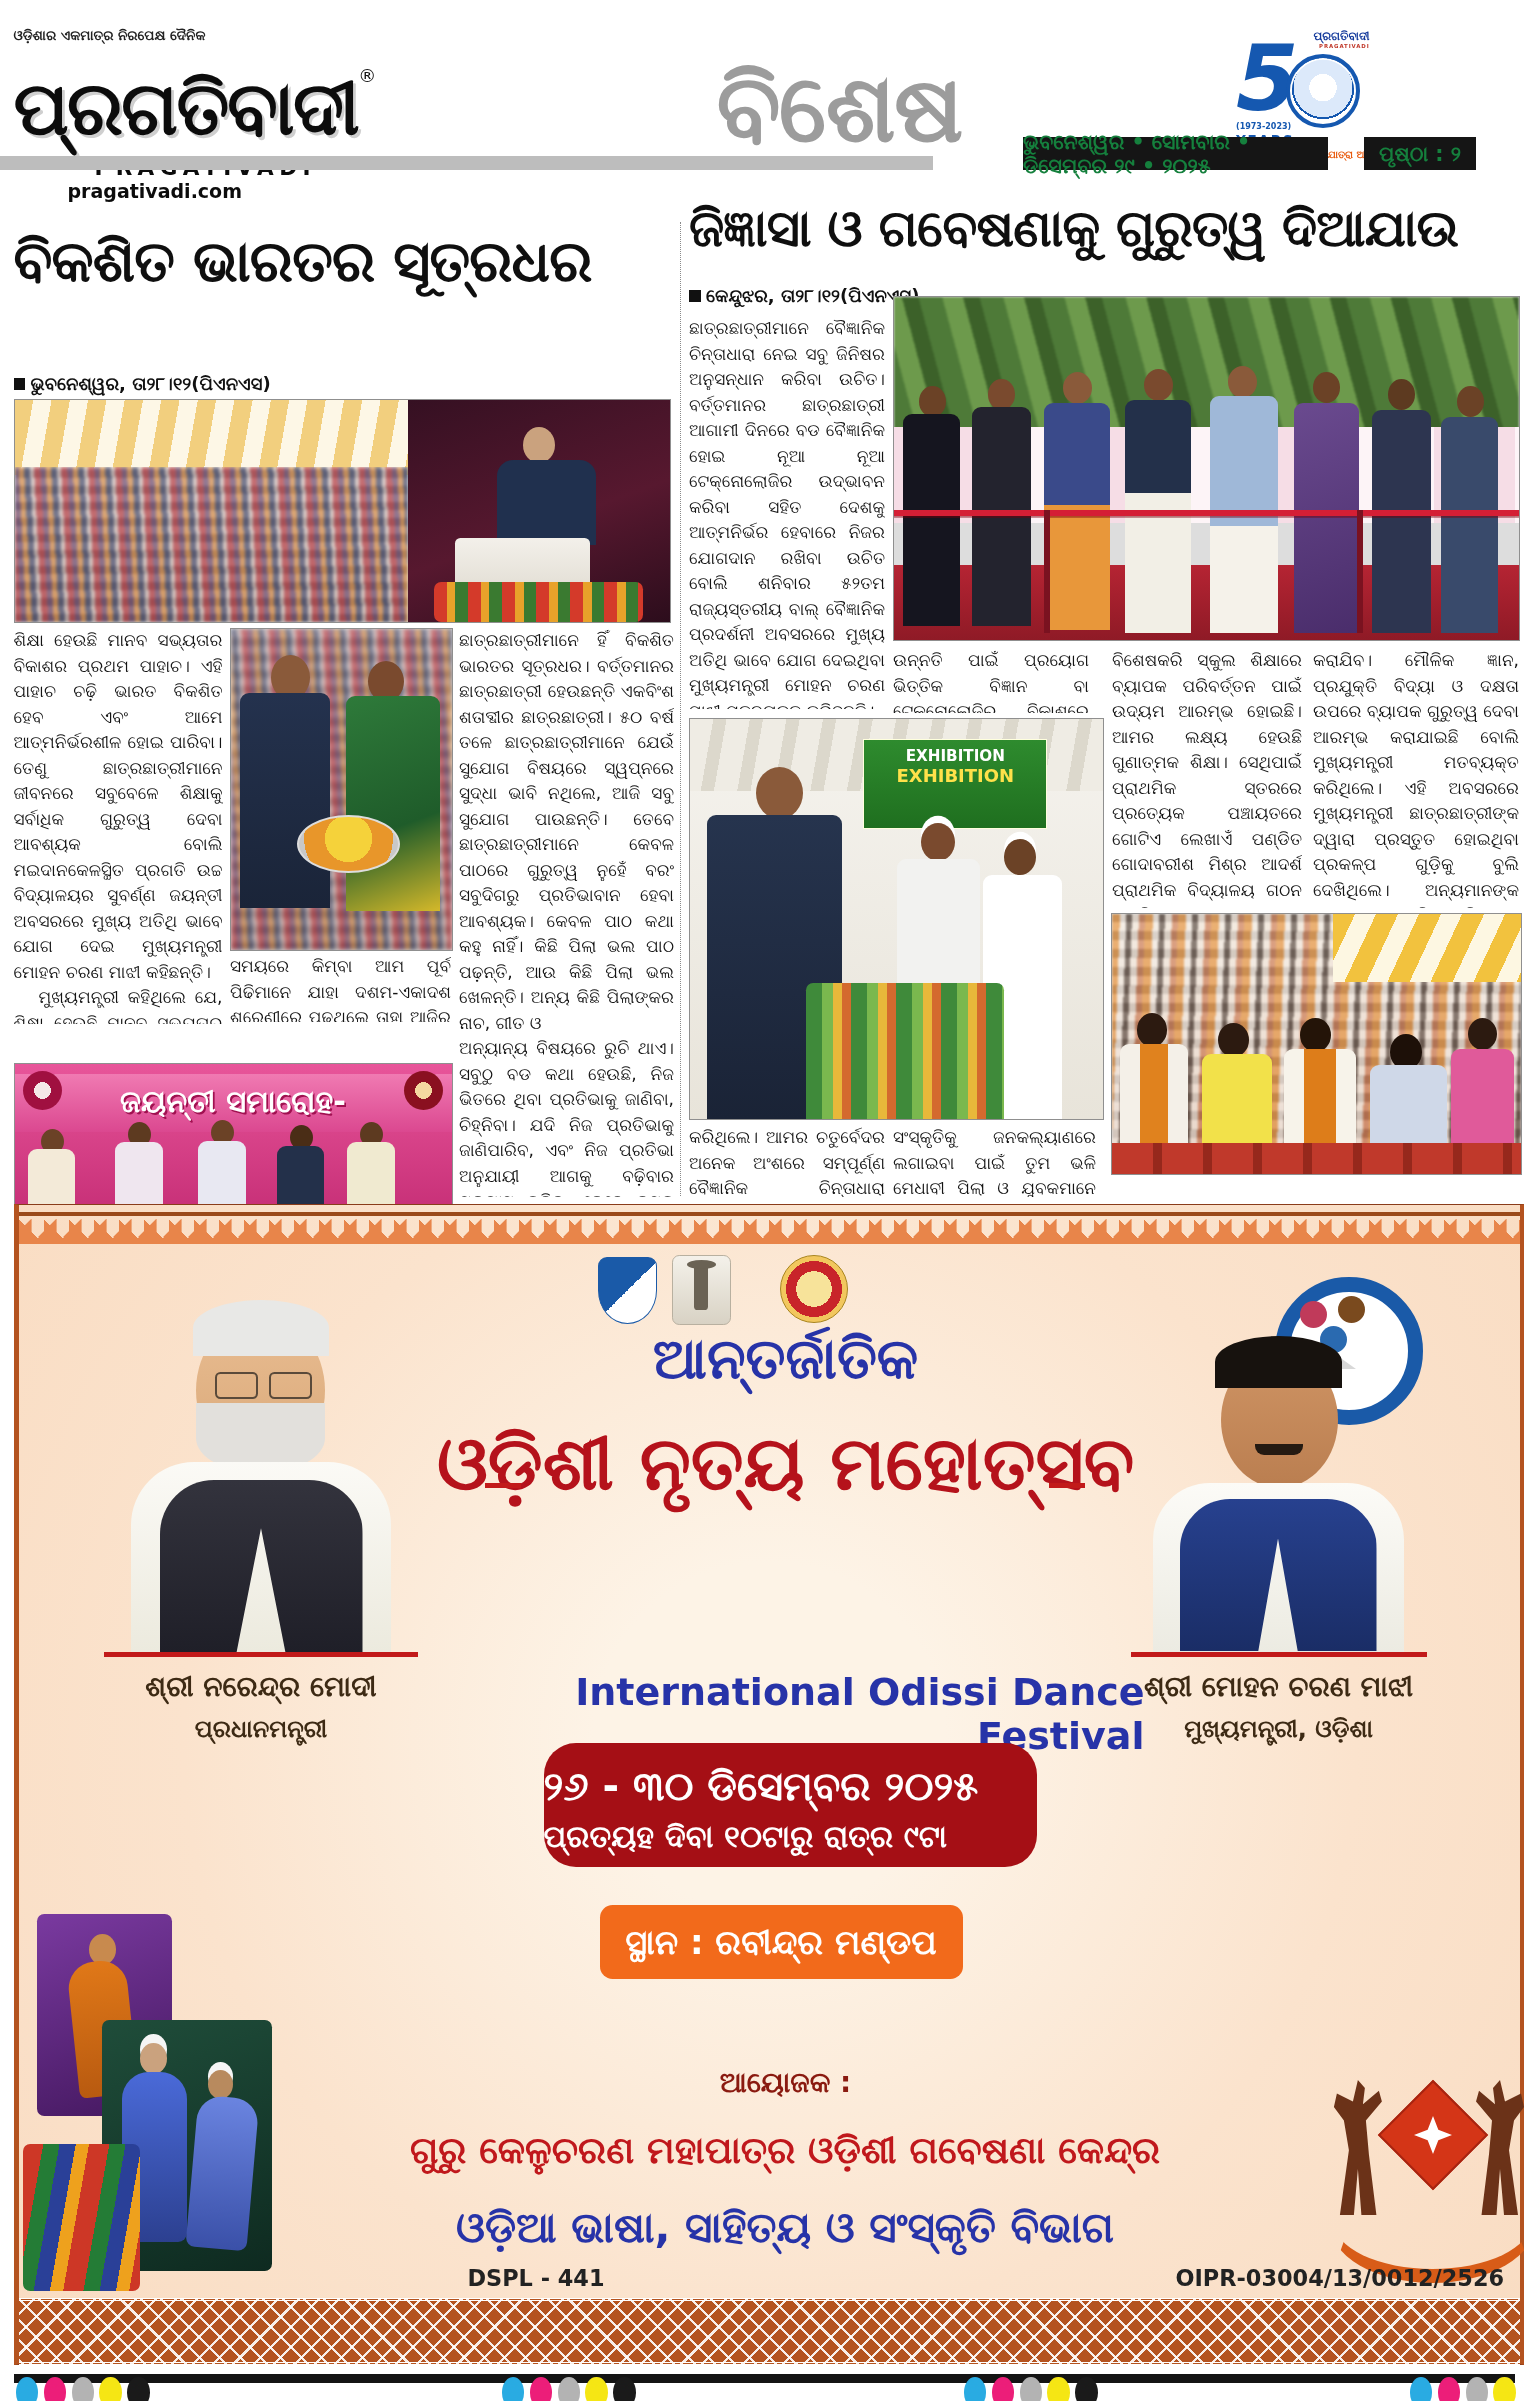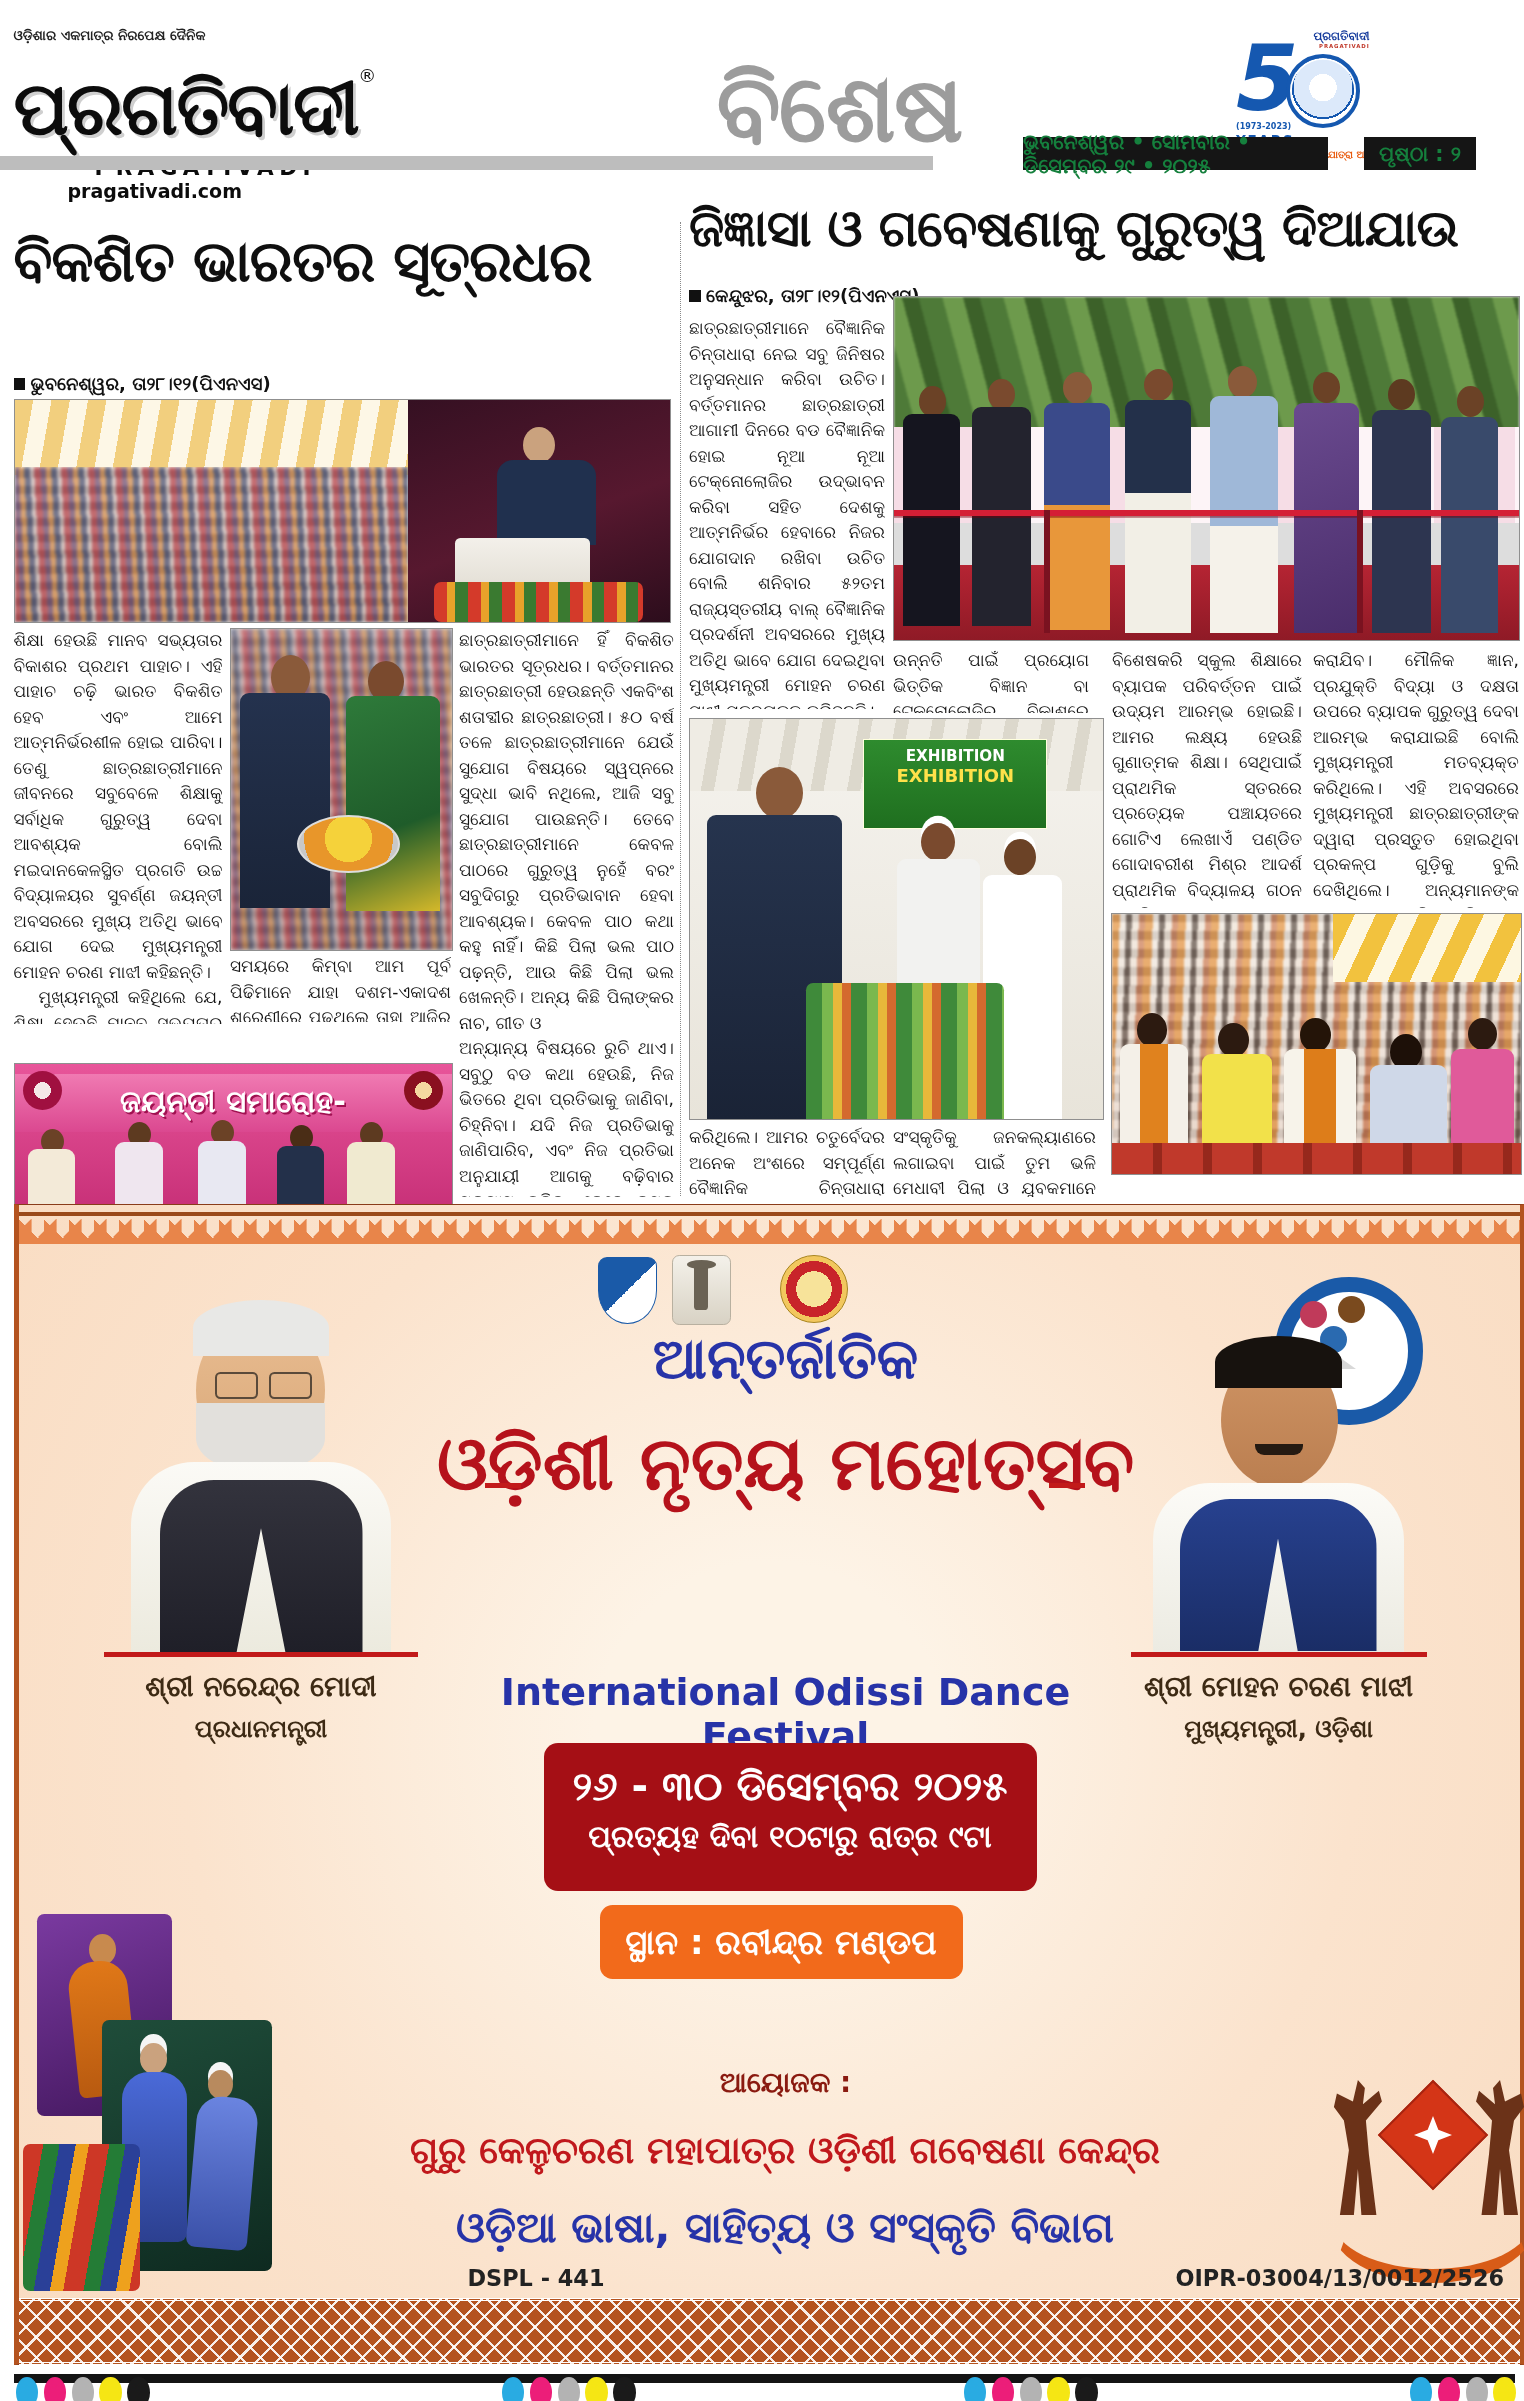--- a/index.html
+++ b/index.html
@@ -273,23 +273,23 @@
            background:linear-gradient(#27418f,#1a2d66);clip-path:polygon(0 0,100% 0,100% 100%,60% 100%,50% 26%,40% 100%,0 100%);"></div>
     </div>
     <div class="abs" style="left:1112px;top:447px;width:296px;height:4.5px;background:#c21a1a;"></div>
     <div class="adtxt" style="left:1085px;top:465px;width:350px;font-size:28px;font-weight:900;color:#3d2a14;">ଶ୍ରୀ ମୋହନ ଚରଣ ମାଝୀ</div>
     <div class="adtxt" style="left:1085px;top:510px;width:350px;font-size:24px;font-weight:bold;color:#3d2a14;">ମୁଖ୍ୟମନ୍ତ୍ରୀ, ଓଡ଼ିଶା</div>
 
     <div class="adtxt" style="left:498px;top:121px;width:538px;font-size:56px;font-weight:700;color:#2733a8;">ଆନ୍ତର୍ଜାତିକ</div>
     <div class="adtxt" style="left:408px;top:215px;width:718px;font-size:74px;font-weight:900;color:#b5121b;">ଓଡ଼ିଶୀ ନୃତ୍ୟ ମହୋତ୍ସବ</div>
     <div class="abs" style="left:466px;top:278px;width:36px;height:4.5px;background:#c21a1a;"></div>
     <div class="abs" style="left:1030px;top:278px;width:36px;height:4.5px;background:#c21a1a;"></div>
-    <div class="adtxt" style="left:408px;top:465px;width:718px;font-size:38px;font-weight:900;color:#2733a8;">International Odissi Dance Festival</div>
-
-    <div class="abs" style="left:525px;top:538px;width:493px;height:148px;background:#a50f15;border-radius:14px;text-align:center;color:#fff;">
+    <div class="adtxt" style="left:408px;top:465px;width:718px;font-size:38px;font-weight:900;color:#2733a8;text-align:right;">International Odissi Dance Festival</div>
+
+    <div class="abs" style="left:525px;top:538px;width:493px;height:124px;background:#a50f15;border-radius:32px;text-align:left;color:#fff;">
       <div style="font-size:40px;font-weight:900;margin-top:20px;">୨୬ - ୩୦ ଡିସେମ୍ବର ୨୦୨୫</div>
       <div style="font-size:30.5px;font-weight:bold;margin-top:9px;">ପ୍ରତ୍ୟହ ଦିବା ୧୦ଟାରୁ ରାତ୍ର ୯ଟା</div>
     </div>
 
     <div class="abs" style="left:581px;top:700px;width:363px;height:74px;background:#f26a1b;border-radius:12.6px;color:#fff;
                 font-size:34px;font-weight:900;display:flex;align-items:center;justify-content:center;">ସ୍ଥାନ : ରବୀନ୍ଦ୍ର ମଣ୍ଡପ</div>
 
     <div class="adtxt" style="left:498px;top:861px;width:538px;font-size:28px;font-weight:900;color:#8a1a10;">ଆୟୋଜକ :</div>
     <div class="adtxt" style="left:318px;top:924px;width:897px;font-size:37px;font-weight:900;color:#c0181c;">ଗୁରୁ କେଳୁଚରଣ ମହାପାତ୍ର ଓଡ଼ିଶୀ ଗବେଷଣା କେନ୍ଦ୍ର</div>
     <div class="adtxt" style="left:318px;top:998px;width:897px;font-size:42px;font-weight:900;color:#2733a8;">ଓଡ଼ିଆ ଭାଷା, ସାହିତ୍ୟ ଓ ସଂସ୍କୃତି ବିଭାଗ</div>

